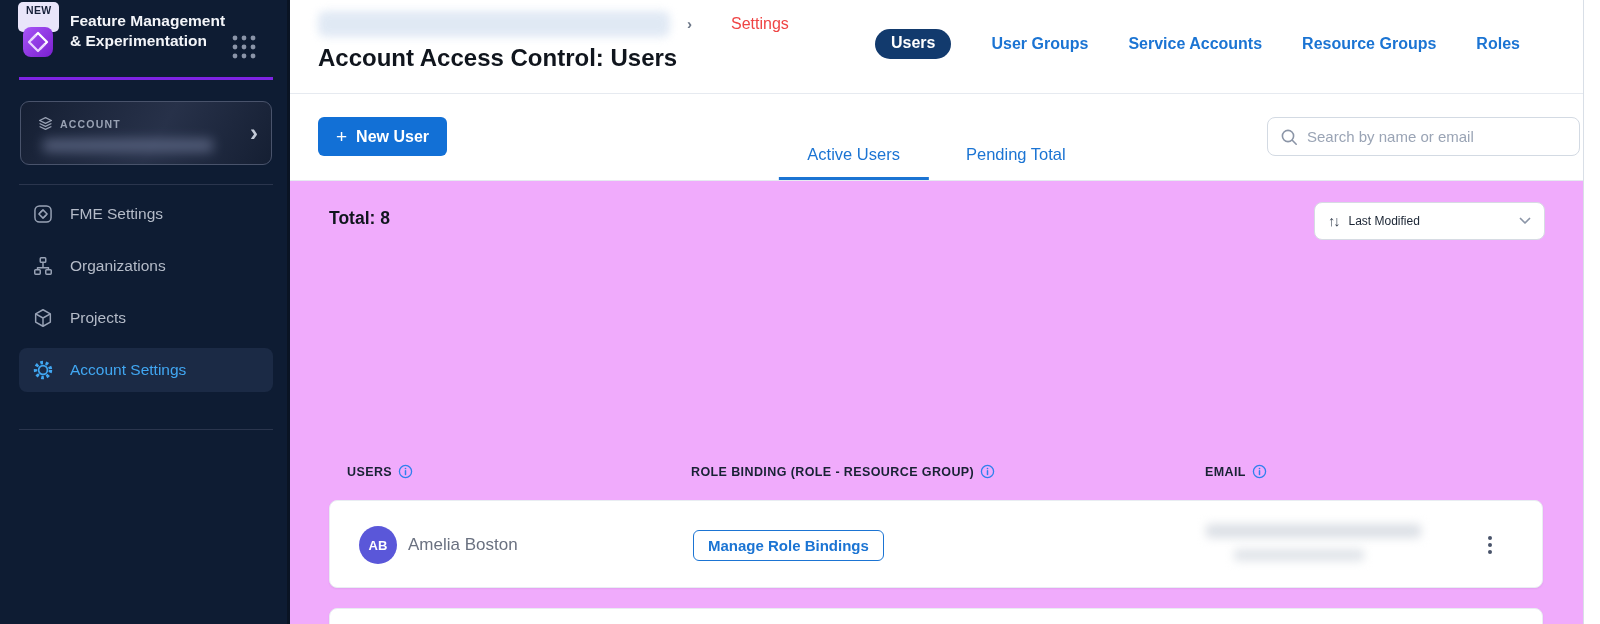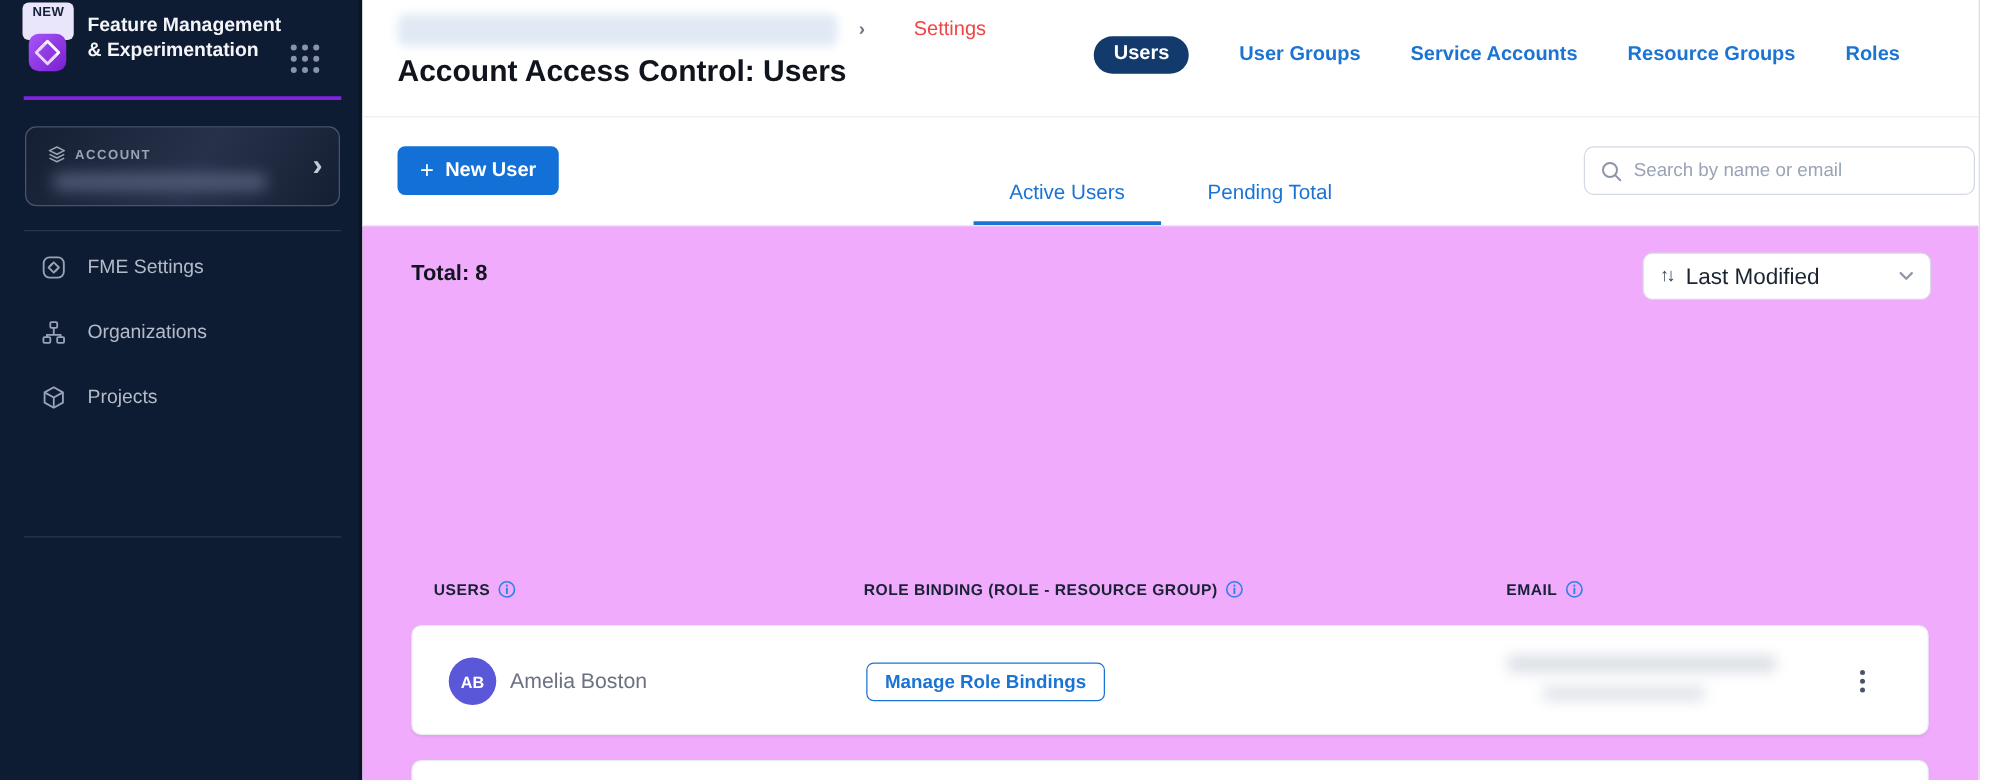--- a/index.html
+++ b/index.html
@@ -102,21 +102,21 @@
   .search-box input::placeholder { color:#9aa4b5; }
 
   .content { position:absolute; left:0; top:181px; width:100%; height:443px; background:#f0abfc; }
   .total-label { position:absolute; left:39px; top:27px; font-size:17.5px; font-weight:700; color:#10151d; }
   .sort-select {
     position:absolute; left:1024px; top:21px; width:231px; height:38px;
     background:#fff; border:1px solid #d6dbe3; border-radius:8px;
     display:flex; align-items:center; padding:0 13px; gap:10px; cursor:pointer;
   }
   .sort-arrows { font-size:14.5px; color:#3b4554; letter-spacing:-2px; }
-  .sort-label { font-size:18px; color:#1a2433; flex:1; }
+  .sort-label { font-size:12px; color:#1a2433; flex:1; }
 
   .col-headers { position:absolute; left:0; top:283px; width:100%; height:16px; }
   .col-h { position:absolute; display:flex; align-items:center; gap:6px; }
   .col-h span { font-size:12.5px; font-weight:700; letter-spacing:.4px; color:#182234; }
   .ch-users { left:57px; } .ch-role { left:401px; } .ch-email { left:915px; }
 
   .user-card {
     position:absolute; left:39px; width:1214px; height:88px;
     background:#ffffff; border:1px solid #e9edf2; border-radius:8px;
     box-shadow:0 1px 2px rgba(16,24,40,.06);
@@ -220,20 +220,29 @@
       </div>
       <div class="nav-item">
         <span class="nicon">
           <svg width="22" height="22" viewBox="0 0 24 24" fill="none" stroke="currentColor" stroke-width="1.6" stroke-linejoin="round">
             <path d="M12 3 L20 7.5 V16.5 L12 21 L4 16.5 V7.5 Z"></path>
             <path d="M12 12 L20 7.5 M12 12 L4 7.5 M12 12 V21"></path>
           </svg>
         </span>
         <span>Projects</span>
       </div>
+      <div class="nav-item active">
+        <span class="nicon">
+          <svg width="22" height="22" viewBox="0 0 22 22" fill="none" stroke="currentColor">
+            <circle cx="11" cy="11" r="7.5" stroke-width="3.4" stroke-dasharray="2.7 2.7"></circle>
+            <circle cx="11" cy="11" r="4.4" stroke-width="1.7"></circle>
+          </svg>
+        </span>
+        <span>Account Settings</span>
+      </div>
     </nav>
 
     <div class="sidebar-divider sd2"></div>
   </aside>
 
   <main class="main">
 
     <div class="header-band">
       <div class="crumb-blur"></div>
       <span class="crumb-chevron">›</span>

